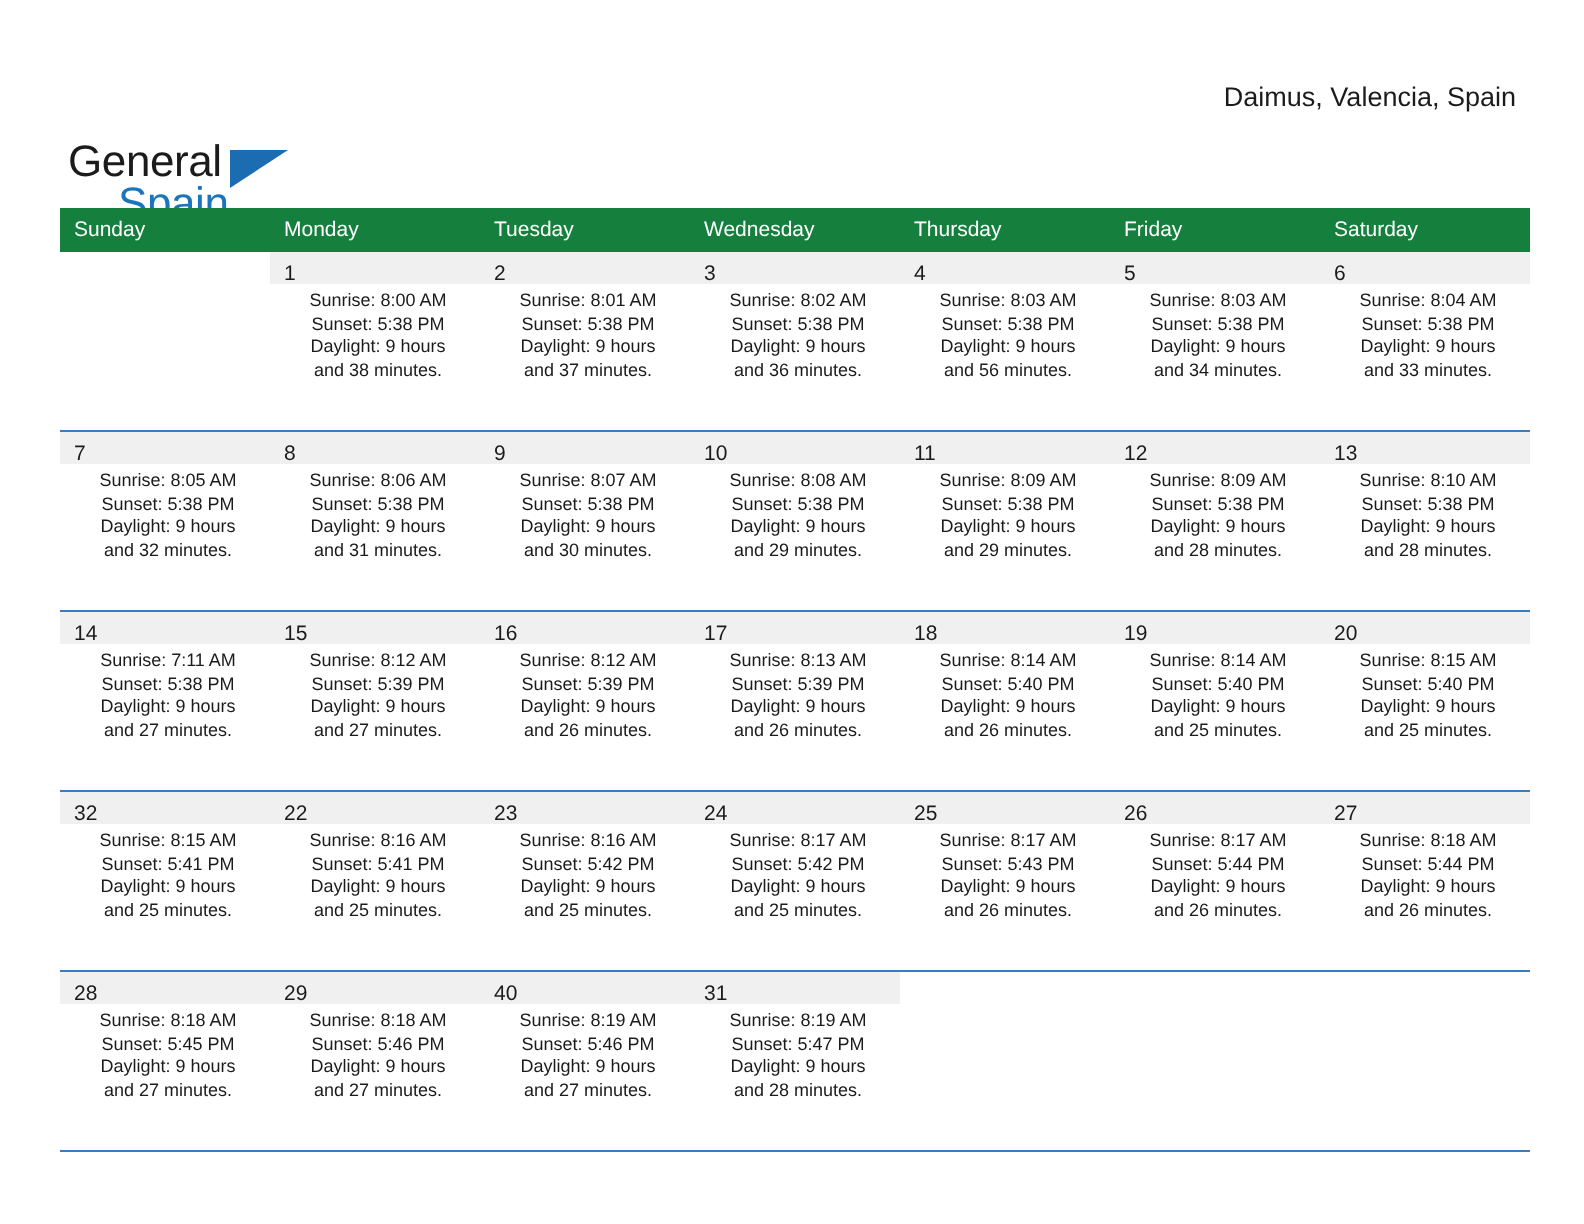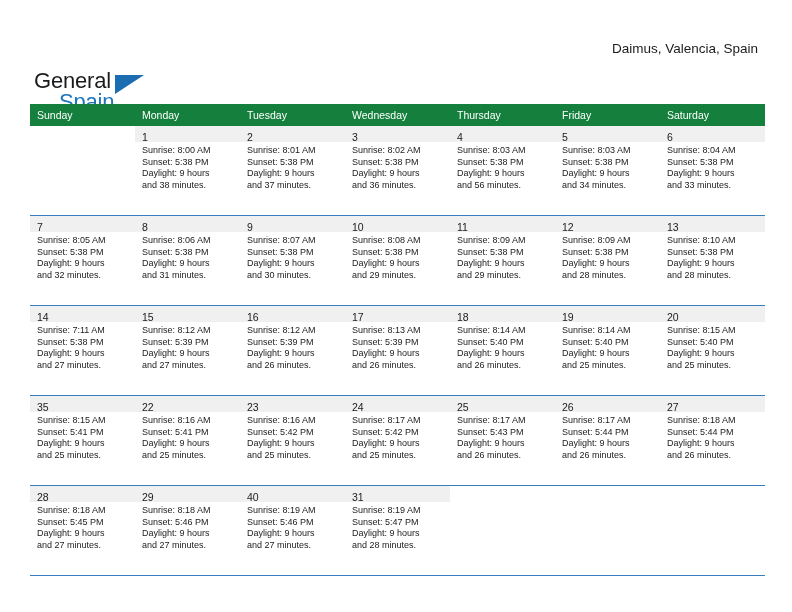--- a/index.html
+++ b/index.html
@@ -137,20 +137,21 @@
   }
   .daycell.empty .daynum-band {
     background: #ffffff;
   }
   .info {
     padding: 3px 4px 0 7px;
     font-size: 9px;
     line-height: 11.6px;
     color: #1b1b1b;
     font-family: "Liberation Sans", sans-serif;
+    text-align: center;
   }
   .info div {
     white-space: nowrap;
   }
 </style>
 </head>
 <body>
 
 <div class="page">
 
@@ -408,21 +409,21 @@
                 <div>Sunset: 5:40 PM</div>
                 <div>Daylight: 9 hours</div>
                 <div>and 25 minutes.</div>
               </div>
             </div>
           </td>
         </tr>
         <tr class="week-row">
           <td>
             <div class="daycell">
-              <div class="daynum-band"><span class="daynum">35</span></div>
+              <div class="daynum-band"><span class="daynum">32</span></div>
               <div class="info">
                 <div>Sunrise: 8:15 AM</div>
                 <div>Sunset: 5:41 PM</div>
                 <div>Daylight: 9 hours</div>
                 <div>and 25 minutes.</div>
               </div>
             </div>
           </td>
           <td>
             <div class="daycell">

